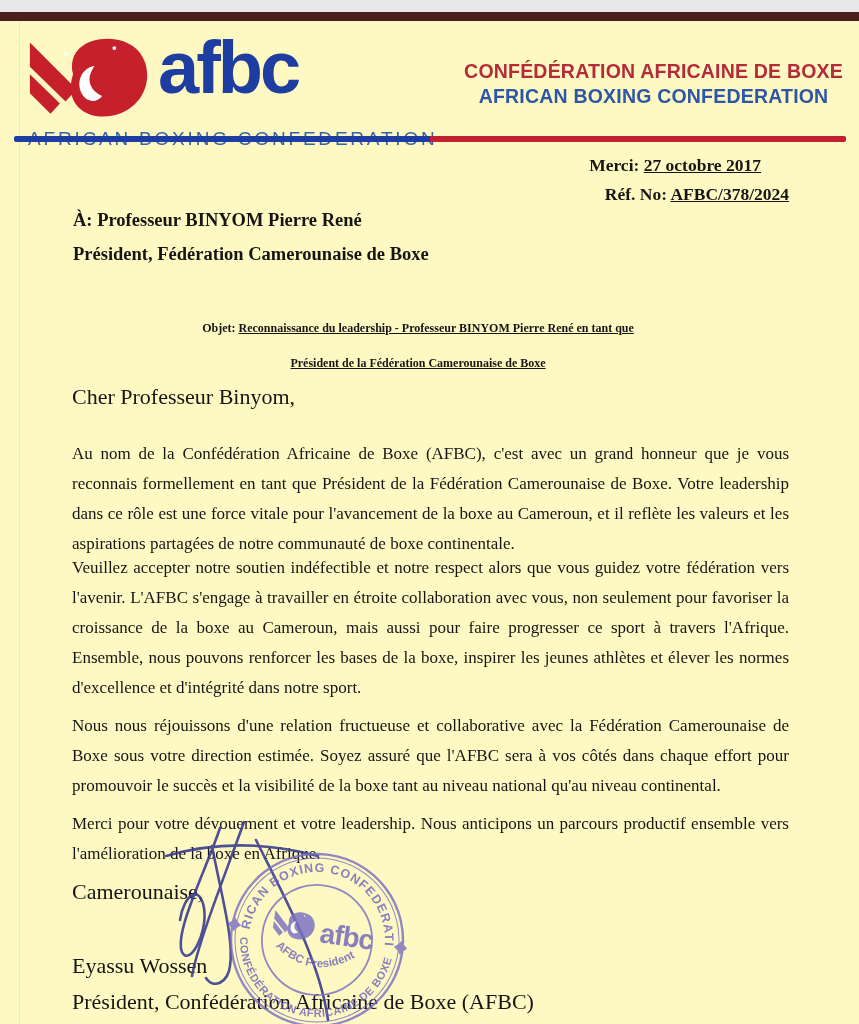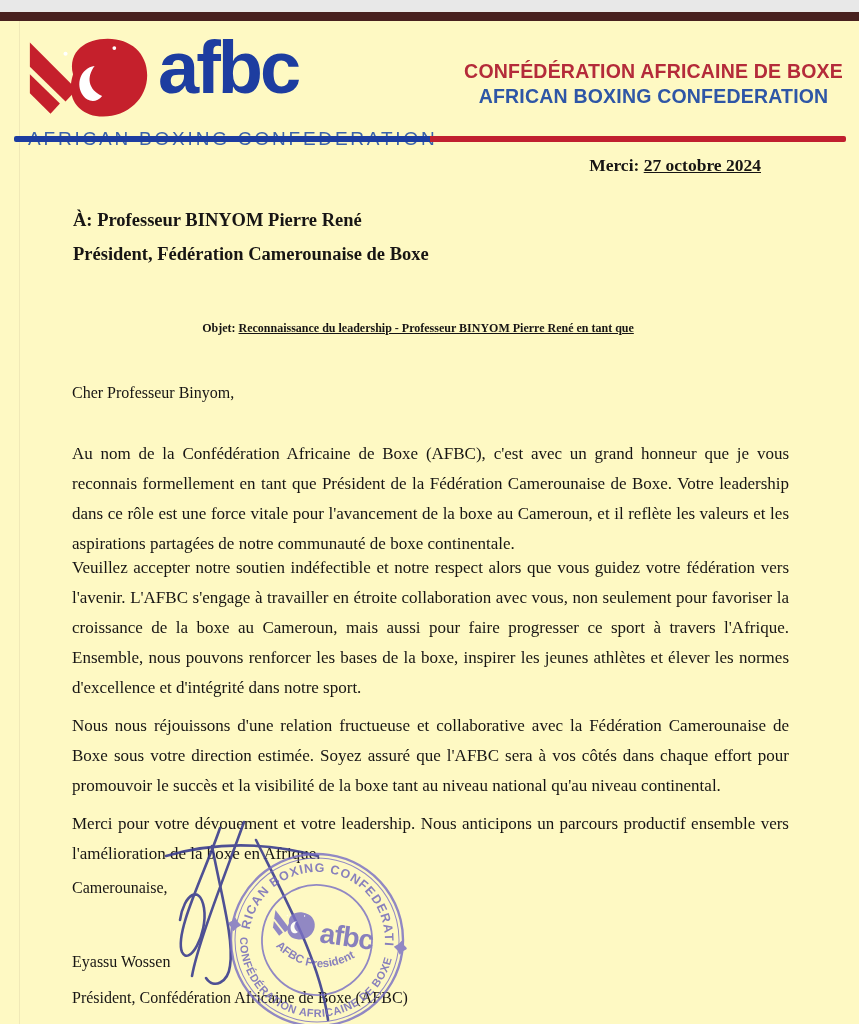--- a/index.html
+++ b/index.html
@@ -44,21 +44,21 @@
 
   .recipient{position:absolute;top:191px;left:73px;font-weight:bold;
              font-size:18.5px;line-height:34px;}
 
   .subject{position:absolute;top:299px;left:72px;width:692px;text-align:center;
            font-weight:bold;font-size:12px;line-height:35px;}
 
   
   .bodytext{position:absolute;left:72px;width:717px;font-size:17px;
             line-height:30px;text-align:justify;}
-  .line{position:absolute;left:72px;font-size:16px;}
+  .line{position:absolute;left:72px;font-size:22px;}
   #salutation{top:372px;}
   #p1{top:427px;}
   #p2{top:541px;}
   #p3{top:699px;}
   #p4{top:797px;}
   #closing{top:867px;}
   #sig-name{top:941px;}
   #sig-title{top:977px;}
 
   
@@ -98,33 +98,40 @@
   <div class="org-block">
     <div class="org-fr">CONFÉDÉRATION AFRICAINE DE BOXE</div>
     <div class="org-en">AFRICAN BOXING CONFEDERATION</div>
   </div>
 
   <div class="divider"></div>
 
   <div class="meta">
     <div class="date-line">
       <span>Merci: </span>
-      <span class="u">27 octobre 2024</span>
+      <span class="u">27 octobre 2017</span>
+    </div>
+    <div class="ref-line">
+      <span>Réf. No: </span>
+      <span class="u">AFBC/378/2024</span>
     </div>
   </div>
 
   <div class="recipient">
     <div>À: Professeur BINYOM Pierre René</div>
     <div>Président, Fédération Camerounaise de Boxe</div>
   </div>
 
   <div class="subject">
     <div>
       <span>Objet: </span>
       <span class="u">Reconnaissance du leadership - Professeur BINYOM Pierre René en tant que</span>
+    </div>
+    <div>
+      <span class="u">Président de la Fédération Camerounaise de Boxe</span>
     </div>
   </div>
 
   <div class="line" id="salutation">Cher Professeur Binyom,</div>
   <div class="bodytext" id="p1">Au nom de la Confédération Africaine de Boxe (AFBC), c'est avec un grand honneur que je vous reconnais formellement en tant que Président de la Fédération Camerounaise de Boxe. Votre leadership dans ce rôle est une force vitale pour l'avancement de la boxe au Cameroun, et il reflète les valeurs et les aspirations partagées de notre communauté de boxe continentale.</div>
   <div class="bodytext" id="p2">Veuillez accepter notre soutien indéfectible et notre respect alors que vous guidez votre fédération vers l'avenir. L'AFBC s'engage à travailler en étroite collaboration avec vous, non seulement pour favoriser la croissance de la boxe au Cameroun, mais aussi pour faire progresser ce sport à travers l'Afrique. Ensemble, nous pouvons renforcer les bases de la boxe, inspirer les jeunes athlètes et élever les normes d'excellence et d'intégrité dans notre sport.</div>
   <div class="bodytext" id="p3">Nous nous réjouissons d'une relation fructueuse et collaborative avec la Fédération Camerounaise de Boxe sous votre direction estimée. Soyez assuré que l'AFBC sera à vos côtés dans chaque effort pour promouvoir le succès et la visibilité de la boxe tant au niveau national qu'au niveau continental.</div>
   <div class="bodytext" id="p4">Merci pour votre dévouement et votre leadership. Nous anticipons un parcours productif ensemble vers l'amélioration de la boxe en Afrique.</div>
   <div class="line" id="closing">Camerounaise,</div>
 

